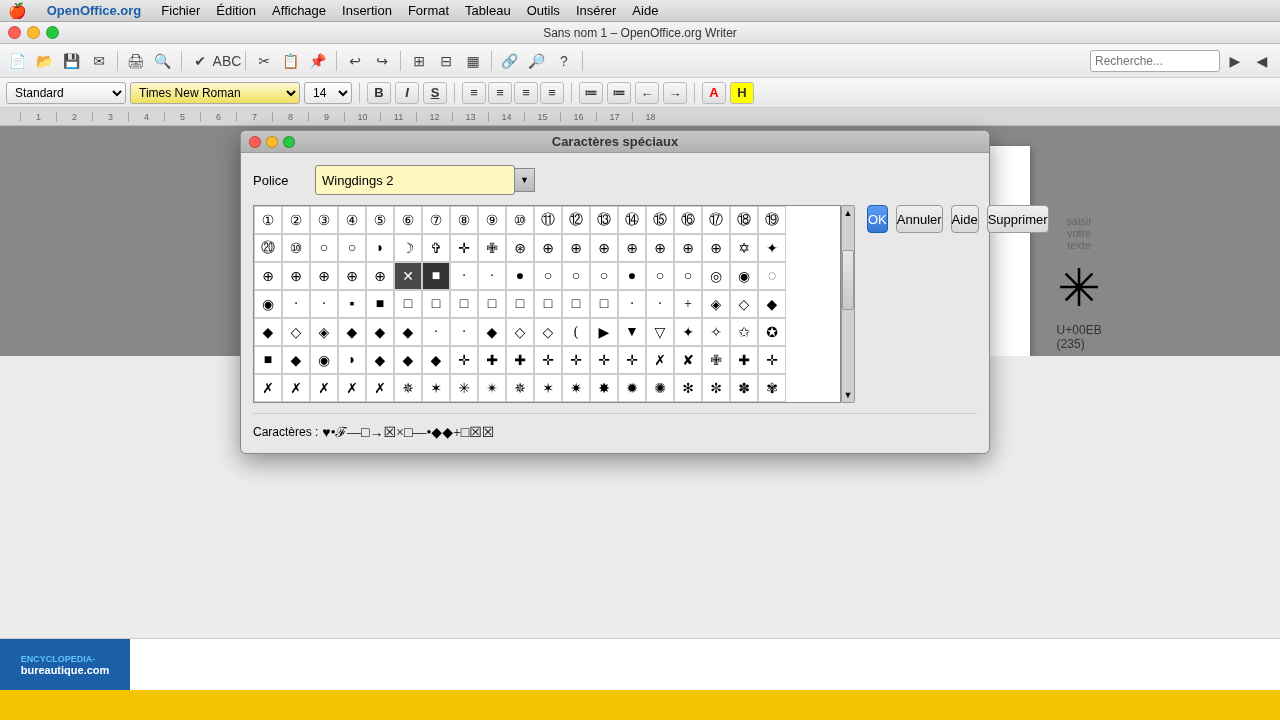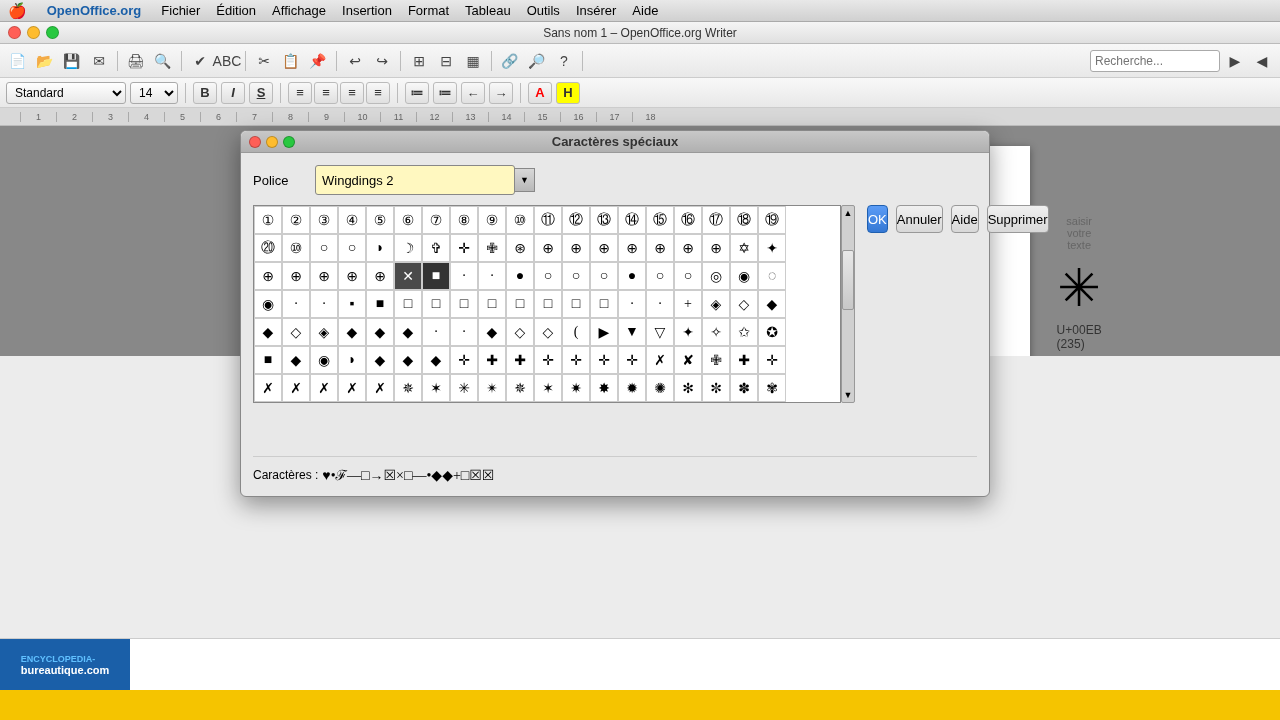--- a/index.html
+++ b/index.html
@@ -373,21 +373,20 @@
       margin-top: 4px;
     }
 
     
     #bottom-chars-row {
       display: flex;
       align-items: center;
       gap: 4px;
       border-top: 1px solid #ccc;
       padding-top: 8px;
-      margin-top: 43px;
     }
     .chars-label {
       font-size: 12px;
       color: #000;
     }
     .chars-display {
       font-family: 'Wingdings 2', Symbol, serif;
       font-size: 14px;
       color: #000;
     }
@@ -507,20 +506,23 @@
   <div class="tb-sep"></div>
   <div style="flex:1"></div>
   <input type="text" style="height: 22px; width: 130px; border: 1px solid rgb(170, 170, 170); border-radius: 3px; padding: 0px 4px; font-size: 12px;" placeholder="Recherche...">
   <button class="tb-btn">▶</button>
   <button class="tb-btn">◀</button>
 </div>
 
 <div id="toolbar2">
   <select class="style-select">
     <option>Standard</option>
+  </select>
+  <select class="font-select">
+    <option>Times New Roman</option>
   </select>
   <select class="size-select">
     <option>14</option>
   </select>
   <div class="tb-sep"></div>
   <button class="fmt-btn" style="font-weight:bold;">B</button>
   <button class="fmt-btn" style="font-style:italic;">I</button>
   <button class="fmt-btn" style="text-decoration:underline;">S</button>
   <div class="tb-sep"></div>
   <div class="align-btns">

